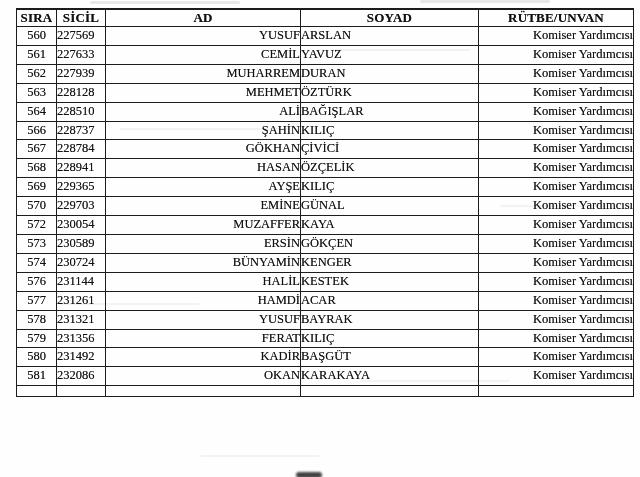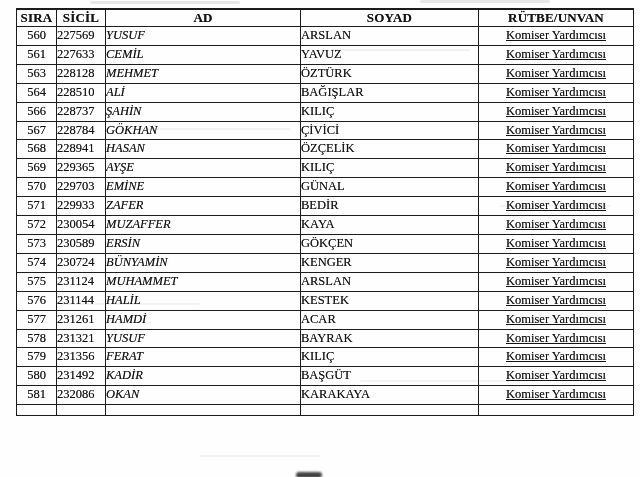--- a/index.html
+++ b/index.html
@@ -47,23 +47,23 @@
     border-bottom-width: 1.8px;
   }
   .doc-table td {
     font-size: 12.5px;
     height: 17.9px;
     line-height: 17.9px;
     vertical-align: middle;
   }
   .c-sira  { text-align: center; margin-left: 20px; }
   .c-sicil { }
-  .c-ad    { text-align: left; padding-left: 3px; font-style: italic; }
+  .c-ad    { text-align: right; padding-left: 3px; }
   .c-soyad { text-align: left; padding-left: 4px; }
-  .c-rutbe { text-align: center; padding-left: 4px; font-size: 12px; color: #1e1e1e; text-decoration: underline; }
+  .c-rutbe { text-align: right; padding-left: 4px; font-size: 12px; color: #1e1e1e; }
   tr.partial-row td { height: 10px; }
   .ink-smudge {
     position: absolute;
     left: 296px;
     top: 472px;
     width: 26px;
     height: 6px;
     background: rgba(20,20,20,0.8);
     border-radius: 3px;
     filter: blur(1px);
@@ -109,20 +109,27 @@
         <td class="c-rutbe">Komiser Yardımcısı</td>
       </tr>
       <tr>
         <td class="c-sira">561</td>
         <td class="c-sicil">227633</td>
         <td class="c-ad">CEMİL</td>
         <td class="c-soyad">YAVUZ</td>
         <td class="c-rutbe">Komiser Yardımcısı</td>
       </tr>
       <tr>
+        <td class="c-sira">562</td>
+        <td class="c-sicil">227939</td>
+        <td class="c-ad">MUHARREM</td>
+        <td class="c-soyad">DURAN</td>
+        <td class="c-rutbe">Komiser Yardımcısı</td>
+      </tr>
+      <tr>
         <td class="c-sira">563</td>
         <td class="c-sicil">228128</td>
         <td class="c-ad">MEHMET</td>
         <td class="c-soyad">ÖZTÜRK</td>
         <td class="c-rutbe">Komiser Yardımcısı</td>
       </tr>
       <tr>
         <td class="c-sira">564</td>
         <td class="c-sicil">228510</td>
         <td class="c-ad">ALİ</td>
@@ -158,52 +165,38 @@
         <td class="c-rutbe">Komiser Yardımcısı</td>
       </tr>
       <tr>
         <td class="c-sira">570</td>
         <td class="c-sicil">229703</td>
         <td class="c-ad">EMİNE</td>
         <td class="c-soyad">GÜNAL</td>
         <td class="c-rutbe">Komiser Yardımcısı</td>
       </tr>
       <tr>
-        <td class="c-sira">571</td>
-        <td class="c-sicil">229933</td>
-        <td class="c-ad">ZAFER</td>
-        <td class="c-soyad">BEDİR</td>
-        <td class="c-rutbe">Komiser Yardımcısı</td>
-      </tr>
-      <tr>
         <td class="c-sira">572</td>
         <td class="c-sicil">230054</td>
         <td class="c-ad">MUZAFFER</td>
         <td class="c-soyad">KAYA</td>
         <td class="c-rutbe">Komiser Yardımcısı</td>
       </tr>
       <tr>
         <td class="c-sira">573</td>
         <td class="c-sicil">230589</td>
         <td class="c-ad">ERSİN</td>
         <td class="c-soyad">GÖKÇEN</td>
         <td class="c-rutbe">Komiser Yardımcısı</td>
       </tr>
       <tr>
         <td class="c-sira">574</td>
         <td class="c-sicil">230724</td>
         <td class="c-ad">BÜNYAMİN</td>
         <td class="c-soyad">KENGER</td>
-        <td class="c-rutbe">Komiser Yardımcısı</td>
-      </tr>
-      <tr>
-        <td class="c-sira">575</td>
-        <td class="c-sicil">231124</td>
-        <td class="c-ad">MUHAMMET</td>
-        <td class="c-soyad">ARSLAN</td>
         <td class="c-rutbe">Komiser Yardımcısı</td>
       </tr>
       <tr>
         <td class="c-sira">576</td>
         <td class="c-sicil">231144</td>
         <td class="c-ad">HALİL</td>
         <td class="c-soyad">KESTEK</td>
         <td class="c-rutbe">Komiser Yardımcısı</td>
       </tr>
       <tr>

